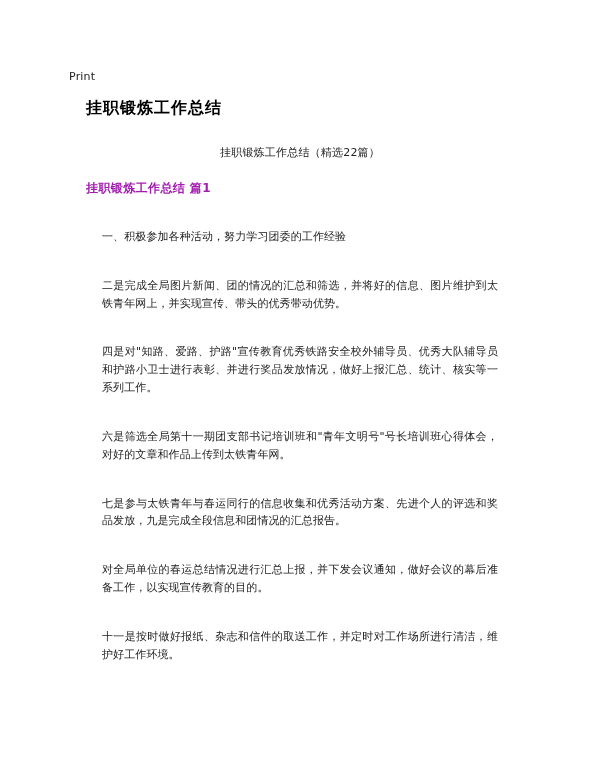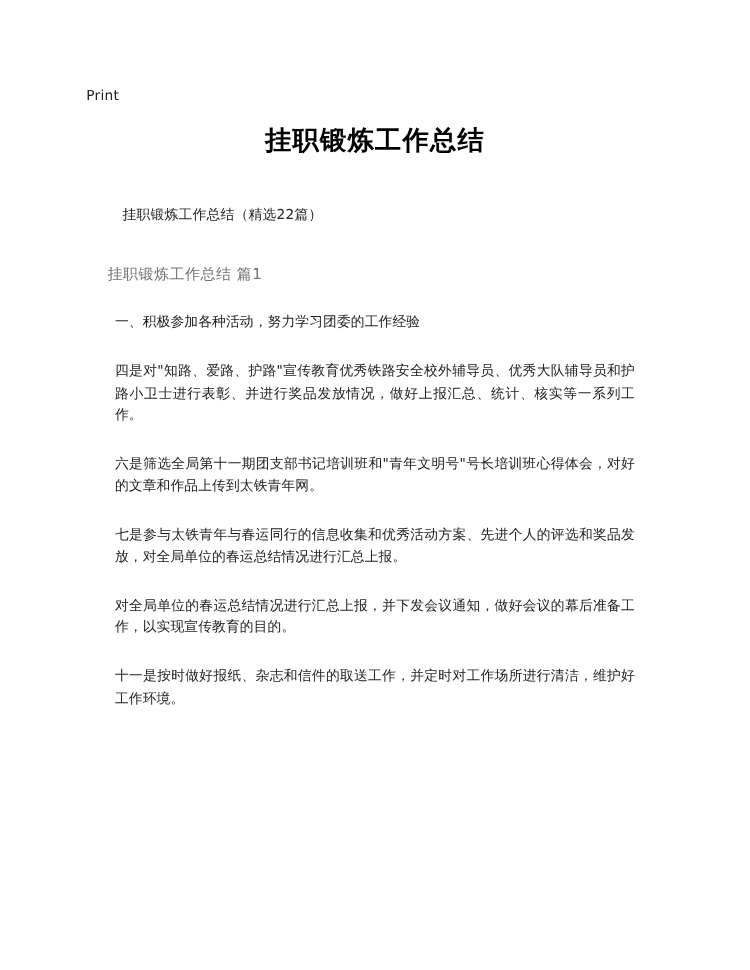--- a/index.html
+++ b/index.html
@@ -26,43 +26,44 @@
     position: absolute;
     top: 70px;
     left: 69px;
     font-size: 11px;
     color: #222;
     letter-spacing: 0.2px;
   }
   .doc-title {
     margin: 0;
     padding-top: 98px;
-    text-align: center;
-    font-size: 21px;
+    text-align: left;
+    font-size: 16px;
     font-weight: bold;
     letter-spacing: 1px;
     color: #000;
   }
   .subtitle {
-    margin: 12px;
+    margin: 0;
     padding-top: 26px;
     font-size: 11px;
     color: #222;
     letter-spacing: 0.2px;
+    text-align: center;
   }
   .section-heading {
     margin: 0;
     padding-top: 20px;
     font-size: 12px;
-    font-weight: normal;
-    color: #737373;
+    font-weight: bold;
+    color: #a21caf;
     letter-spacing: 0.4px;
   }
   .para {
-    margin: 6px;
+    margin: 16px;
     padding-top: 15px;
     font-size: 11px;
     line-height: 1.62;
     color: #1b1b1b;
     text-align: justify;
     letter-spacing: 0.1px;
   }
   .body-block {
     padding-bottom: 12px;
   }
@@ -75,20 +76,21 @@
   <div class="print-bar">Print</div>
 
   <h1 class="doc-title">挂职锻炼工作总结</h1>
 
   <p class="subtitle">挂职锻炼工作总结（精选22篇）</p>
 
   <p class="section-heading">挂职锻炼工作总结  篇1</p>
 
   <div class="body-block">
     <p class="para">一、积极参加各种活动，努力学习团委的工作经验</p>
+    <p class="para">二是完成全局图片新闻、团的情况的汇总和筛选，并将好的信息、图片维护到太铁青年网上，并实现宣传、带头的优秀带动优势。</p>
     <p class="para">四是对"知路、爱路、护路"宣传教育优秀铁路安全校外辅导员、优秀大队辅导员和护路小卫士进行表彰、并进行奖品发放情况，做好上报汇总、统计、核实等一系列工作。</p>
     <p class="para">六是筛选全局第十一期团支部书记培训班和"青年文明号"号长培训班心得体会，对好的文章和作品上传到太铁青年网。</p>
-    <p class="para">七是参与太铁青年与春运同行的信息收集和优秀活动方案、先进个人的评选和奖品发放，对全局单位的春运总结情况进行汇总上报。</p>
+    <p class="para">七是参与太铁青年与春运同行的信息收集和优秀活动方案、先进个人的评选和奖品发放，九是完成全段信息和团情况的汇总报告。</p>
     <p class="para">对全局单位的春运总结情况进行汇总上报，并下发会议通知，做好会议的幕后准备工作，以实现宣传教育的目的。</p>
     <p class="para">十一是按时做好报纸、杂志和信件的取送工作，并定时对工作场所进行清洁，维护好工作环境。</p>
   </div>
 
 </div>
 
 </body></html>

